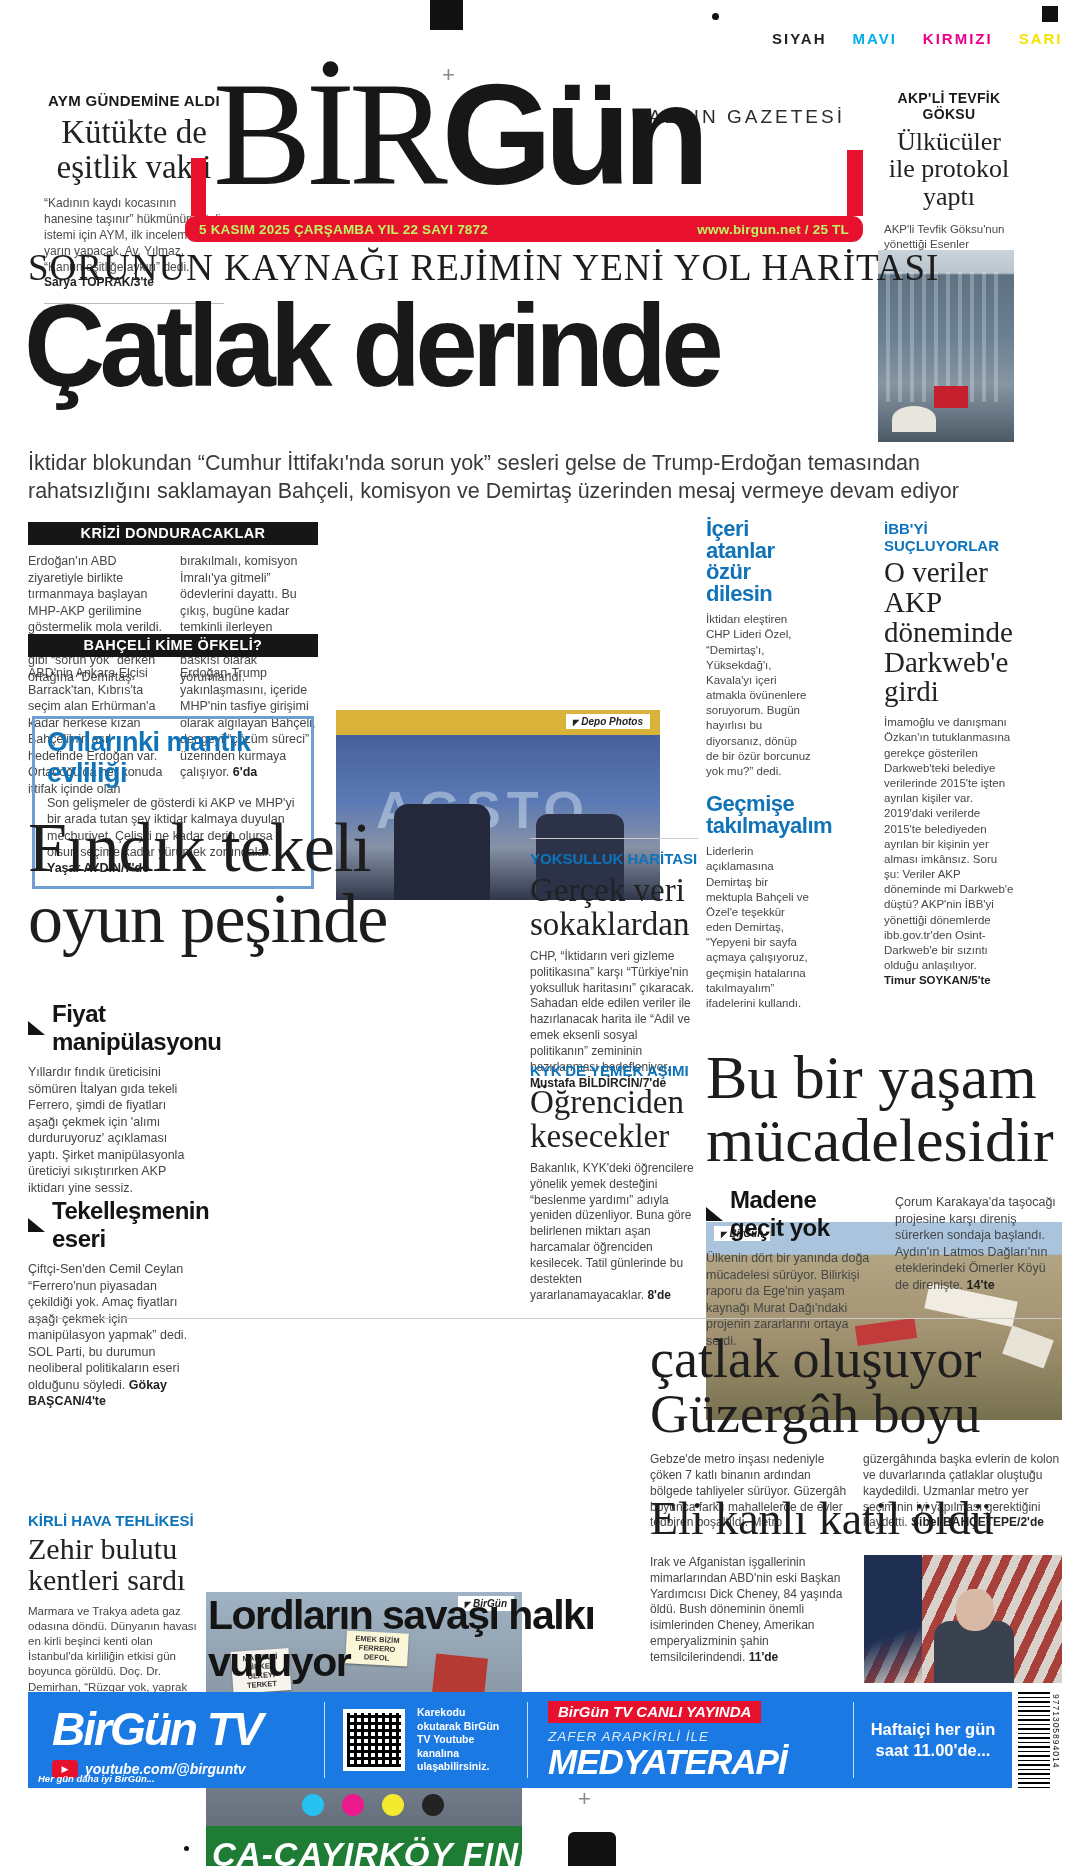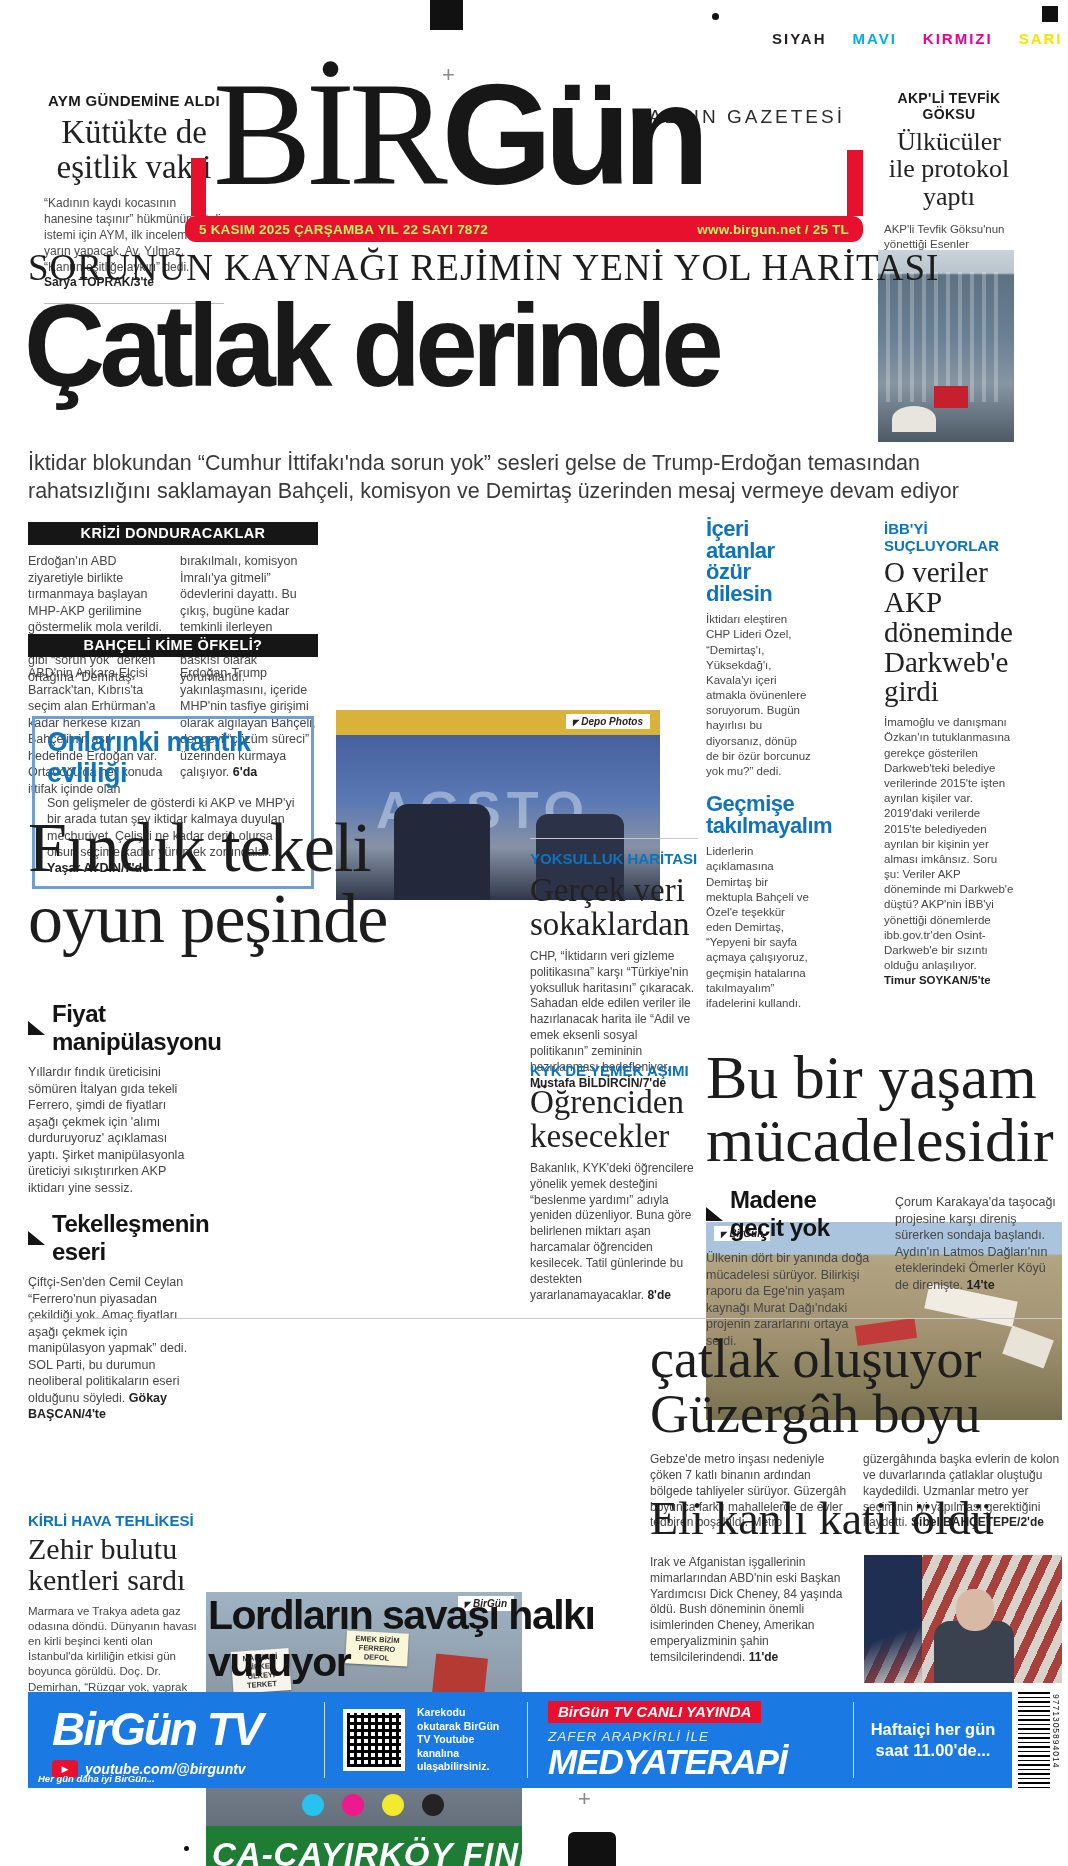--- a/index.html
+++ b/index.html
@@ -241,21 +241,21 @@
       </div>
     </div>
   </div>
 
   <div class="abs" style="left:28px; top:1000px; width:172px;">
     <div class="sub-title">
         <span class="tri"></span>
         <span>Fiyat manipülasyonu</span>
       </div>
     <div class="colbody">Yıllardır fındık üreticisini sömüren İtalyan gıda tekeli Ferrero, şimdi de fiyatları aşağı çekmek için 'alımı durduruyoruz' açıklaması yaptı. Şirket manipülasyonla üreticiyi sıkıştırırken AKP iktidarı yine sessiz.</div>
-    <div class="sub-title" style="margin-top:14px;">
+    <div class="sub-title" style="margin-top:1px;">
         <span class="tri"></span>
         <span>Tekelleşmenin eseri</span>
       </div>
     <div class="colbody">
       <span>Çiftçi-Sen'den Cemil Ceylan “Ferrero'nun piyasadan çekildiği yok. Amaç fiyatları aşağı çekmek için manipülasyon yapmak” dedi. SOL Parti, bu durumun neoliberal politikaların eseri olduğunu söyledi.</span>
       <span class="bold-byline">Gökay BAŞCAN/4'te</span>
     </div>
   </div>
 
   <div class="abs photo" style="left:206px; top:1012px; width:316px; height:292px;

